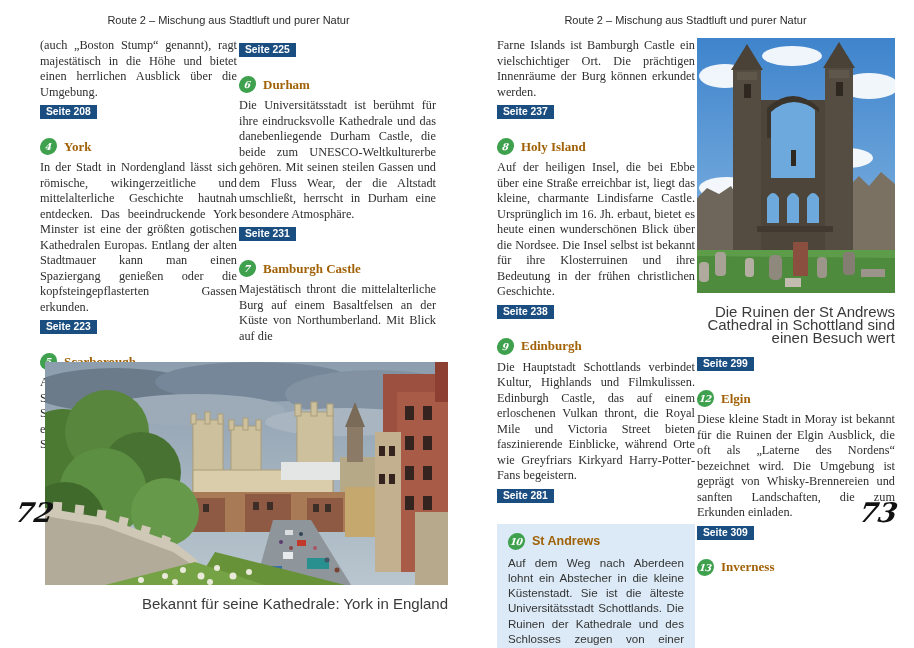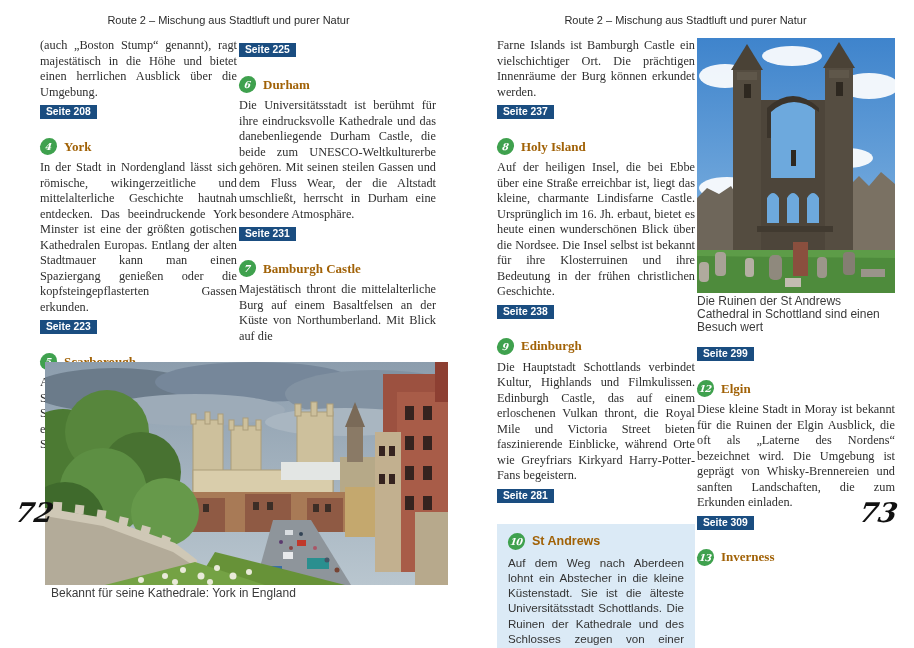--- a/index.html
+++ b/index.html
@@ -42,22 +42,22 @@
     font-family:"Liberation Sans", sans-serif;
   }
   .tipbox .entry-head{margin:0 0 5px 0;}
   .tipbox .entry-title{font-family:"Liberation Sans", sans-serif;font-size:12.5px;text-align:right;}
   .tipbox p{
     margin:0;font-size:11.6px;line-height:15.3px;text-align:justify;color:#333;
   }
   .photo-block-left{position:absolute;left:45px;top:362px;width:403px;}
   .photo-frame{display:block;line-height:0;}
   .caption{
-    font-family:"Liberation Sans", sans-serif;font-size:12px;color:#3a3a3a;
-    line-height:13px;margin-top:2px;
+    font-family:"Liberation Sans", sans-serif;font-size:15px;color:#3a3a3a;
+    line-height:13px;margin-top:12px;text-align:right;
   }
   .photo-block-left .caption{margin-left:6px;}
   .photo-block-right{width:198px;margin-bottom:8px;}
   .pagenum{
     position:absolute;bottom:16px;font-family:"DejaVu Serif", serif;
     font-style:italic;font-weight:bold;font-size:27px;color:#111;
     transform:skewX(-10deg);
   }
   #page-72 .pagenum{left:16px;}
   #page-73 .pagenum{right:16px;}

